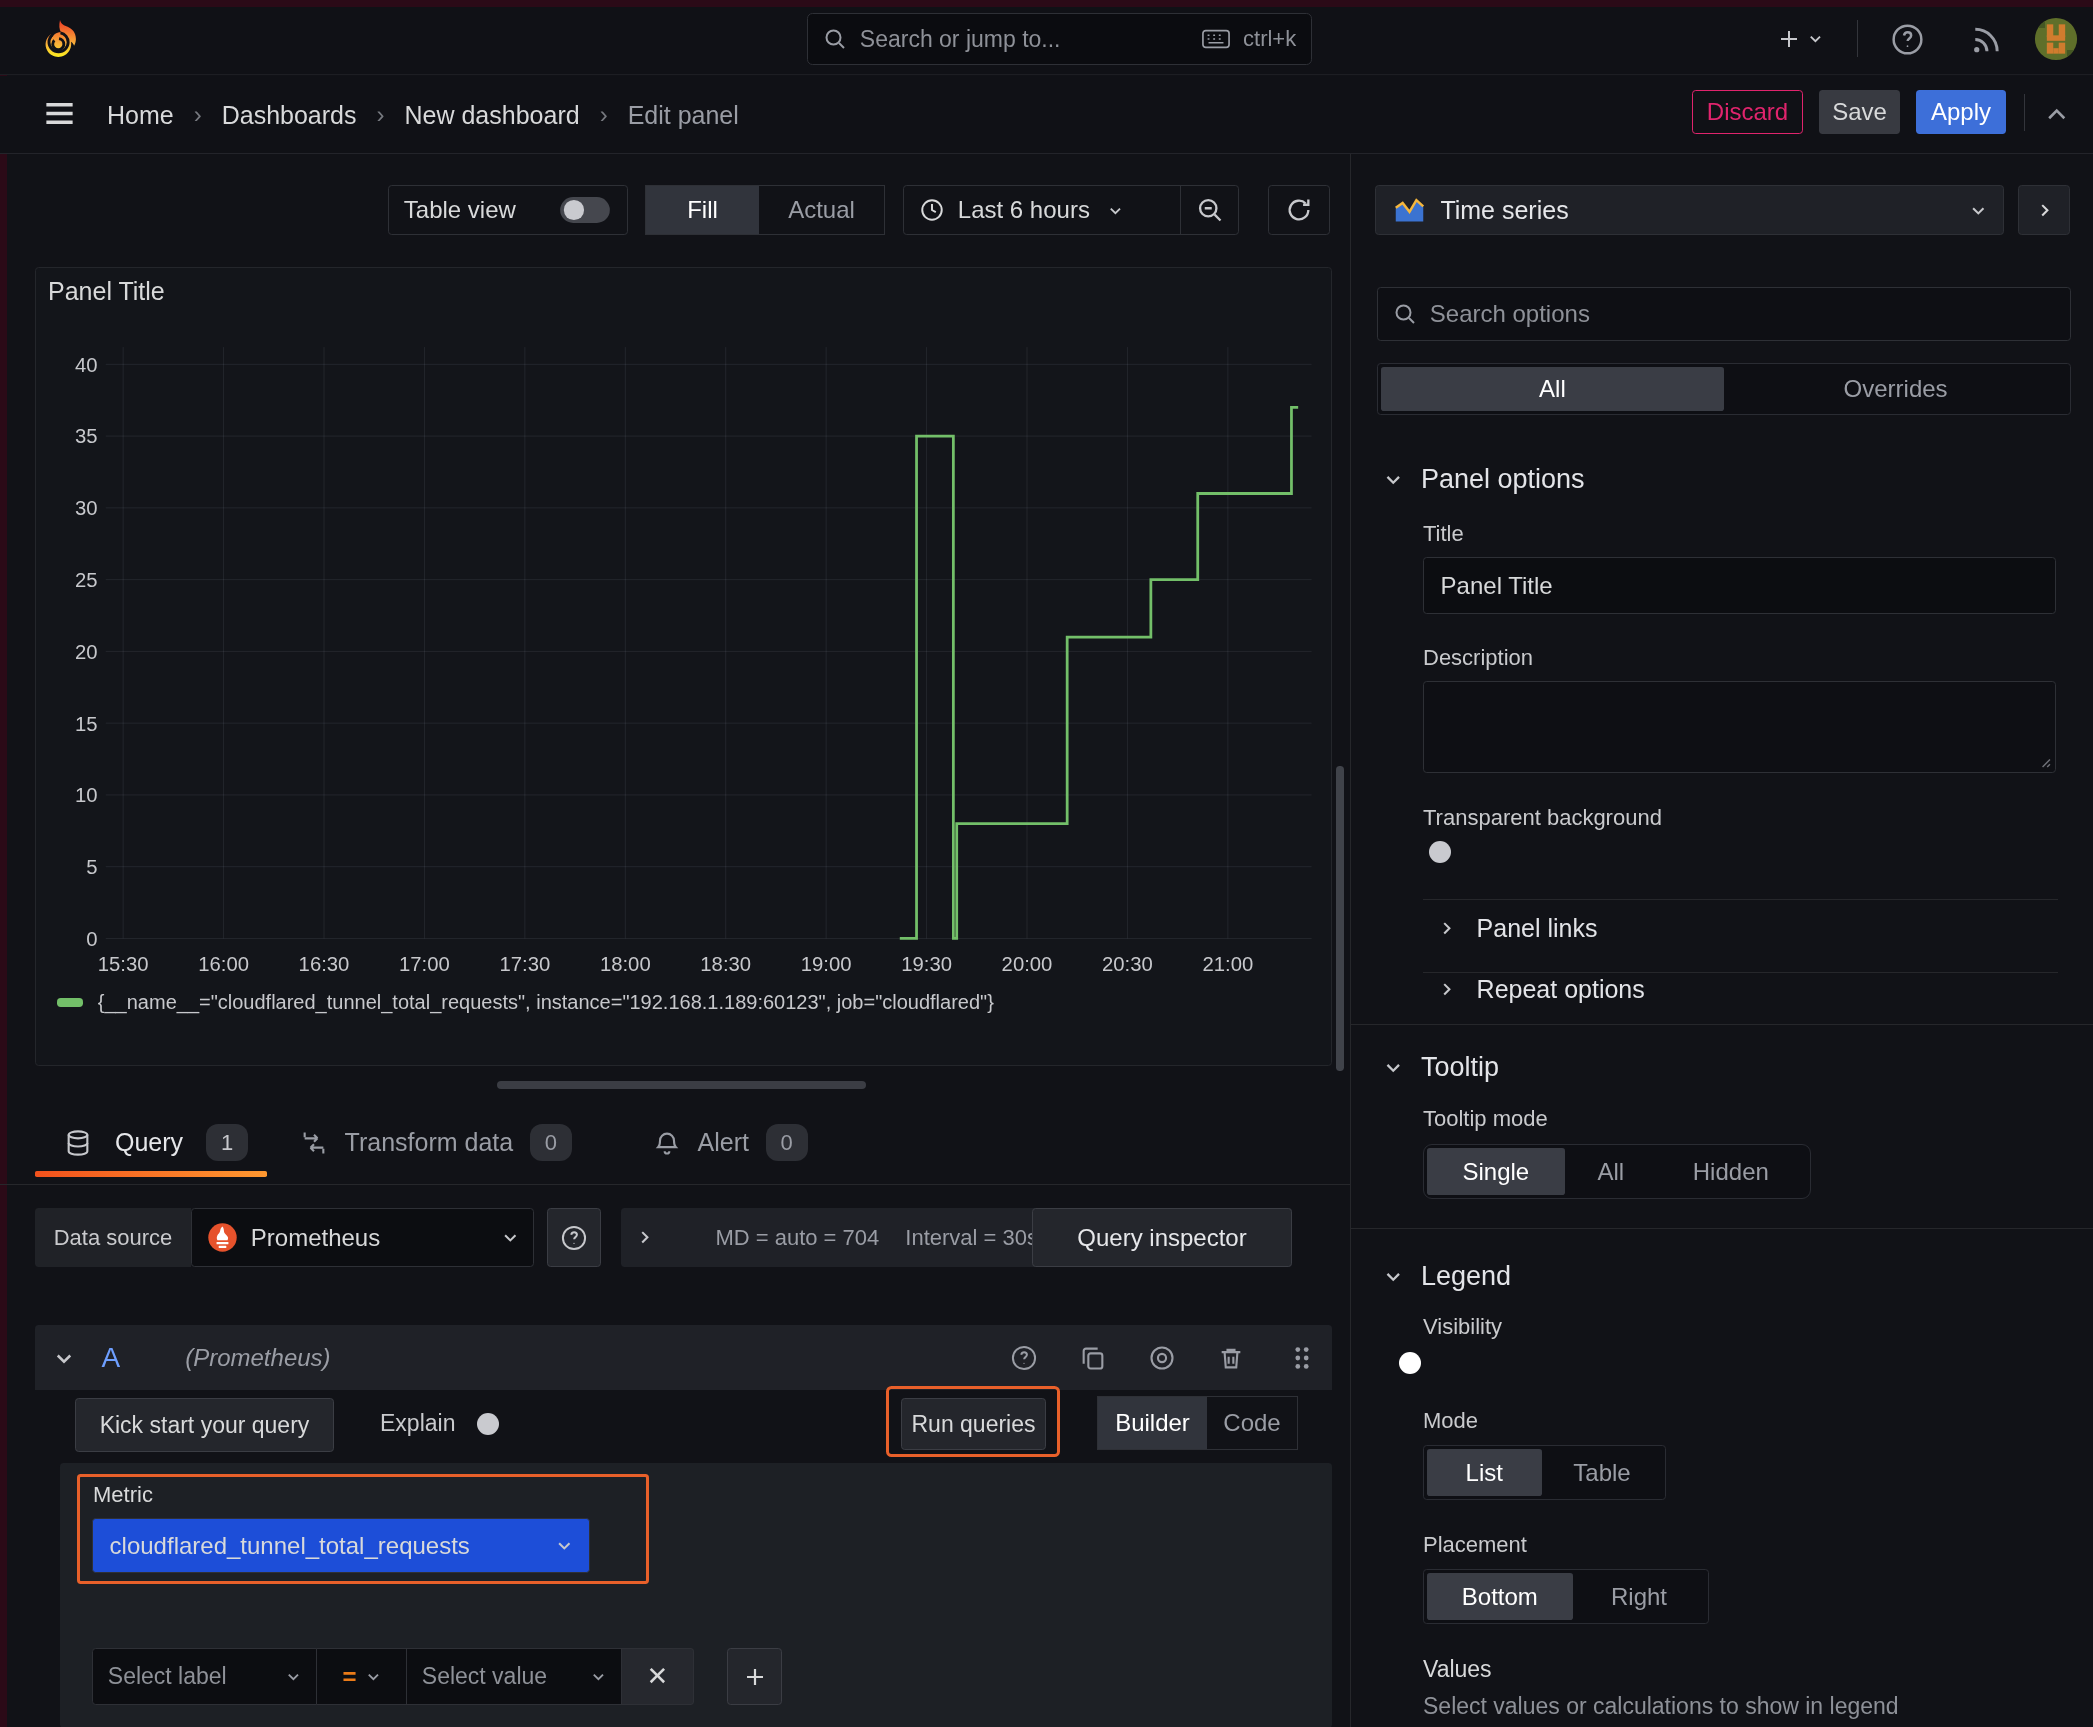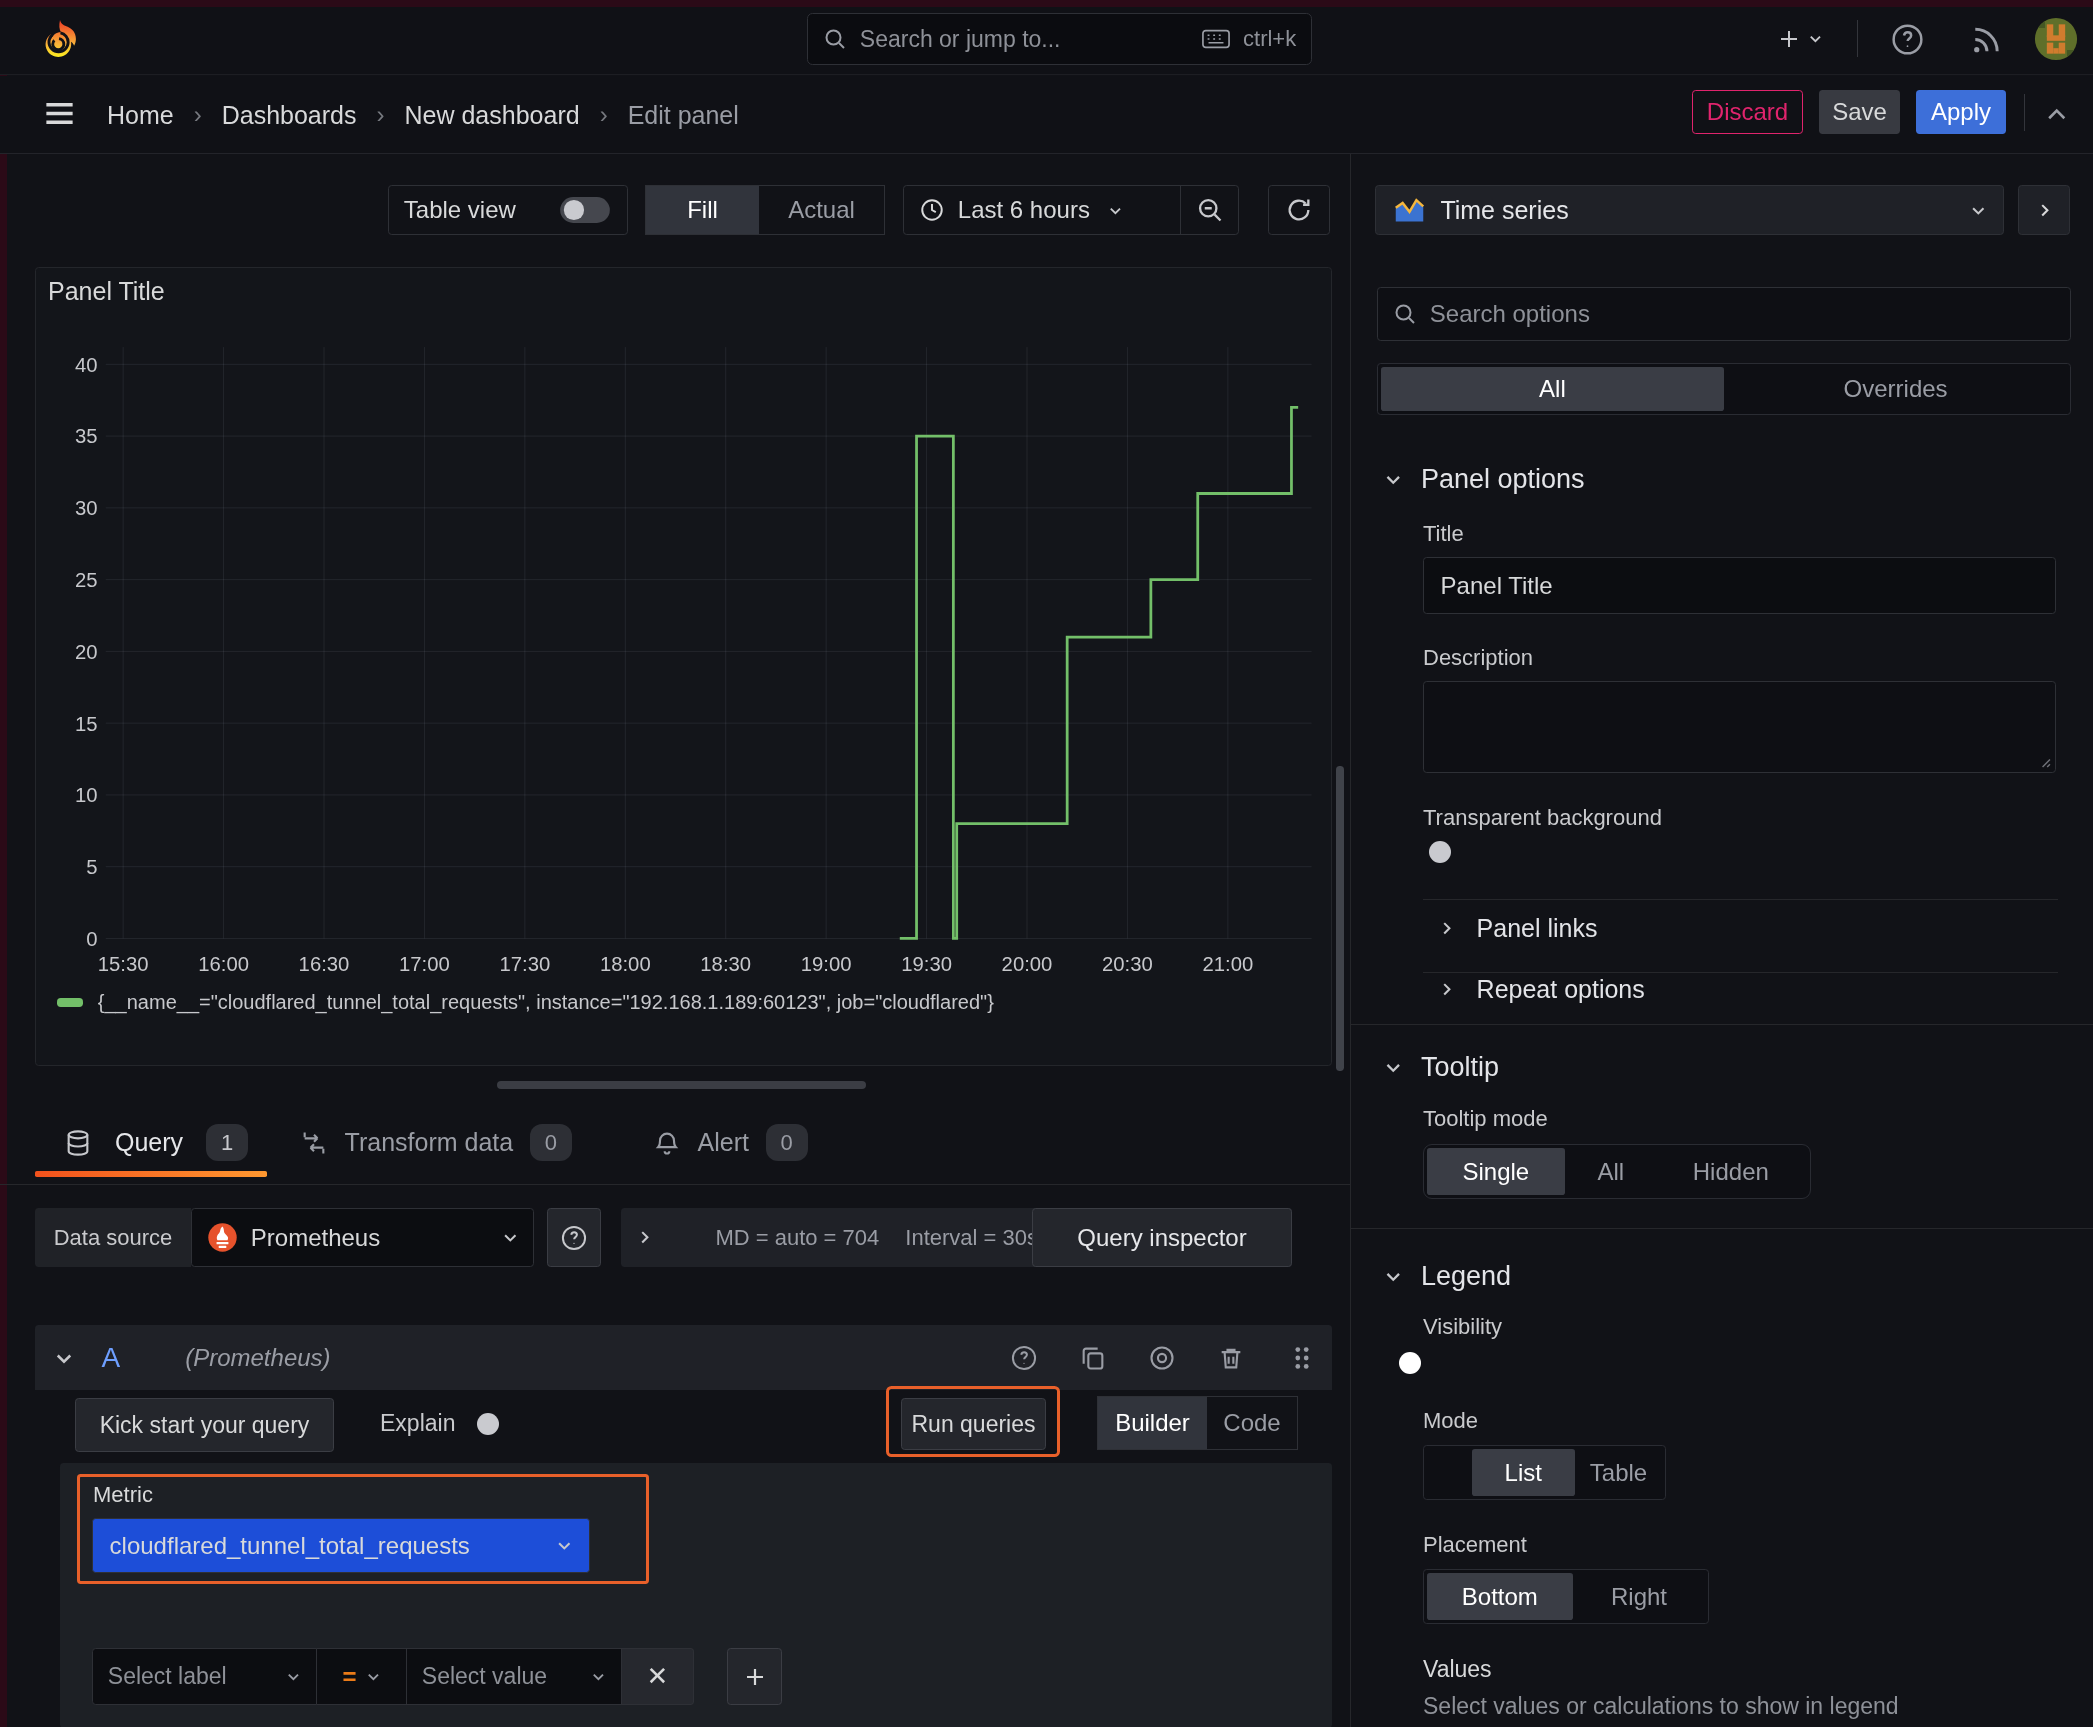--- a/index.html
+++ b/index.html
@@ -568,21 +568,21 @@
       <svg width="18.5" height="18.5" viewBox="0 0 16 16" fill="none" stroke="#c7c8cc" stroke-width="2">
         <path d="M3 6l5 5 5-5"></path>
       </svg>
     </span>
   <span class="sec-header">Legend</span>
 </div>
 <span class="abs label-sm" style="left:1423px;top:1314px;">Visibility</span>
 <span class="abs toggle on" style="left:1425px;top:1349px;"></span>
 <span class="abs label-sm" style="left:1423px;top:1408px;">Mode</span>
 <div class="abs seg" style="left:1423px;top:1445px;width:243px;height:55px;">
-  <span class="opt active" style="width:103px;margin-left:45px;">
+  <span class="opt active" style="width:115px;">
       <span>List</span>
     </span>
   <span class="opt" style="flex:1;">
       <span>Table</span>
     </span>
 </div>
 <span class="abs label-sm" style="left:1423px;top:1532px;">Placement</span>
 <div class="abs seg" style="left:1423px;top:1569px;width:286px;height:55px;">
   <span class="opt active" style="width:146px;">
       <span>Bottom</span>

